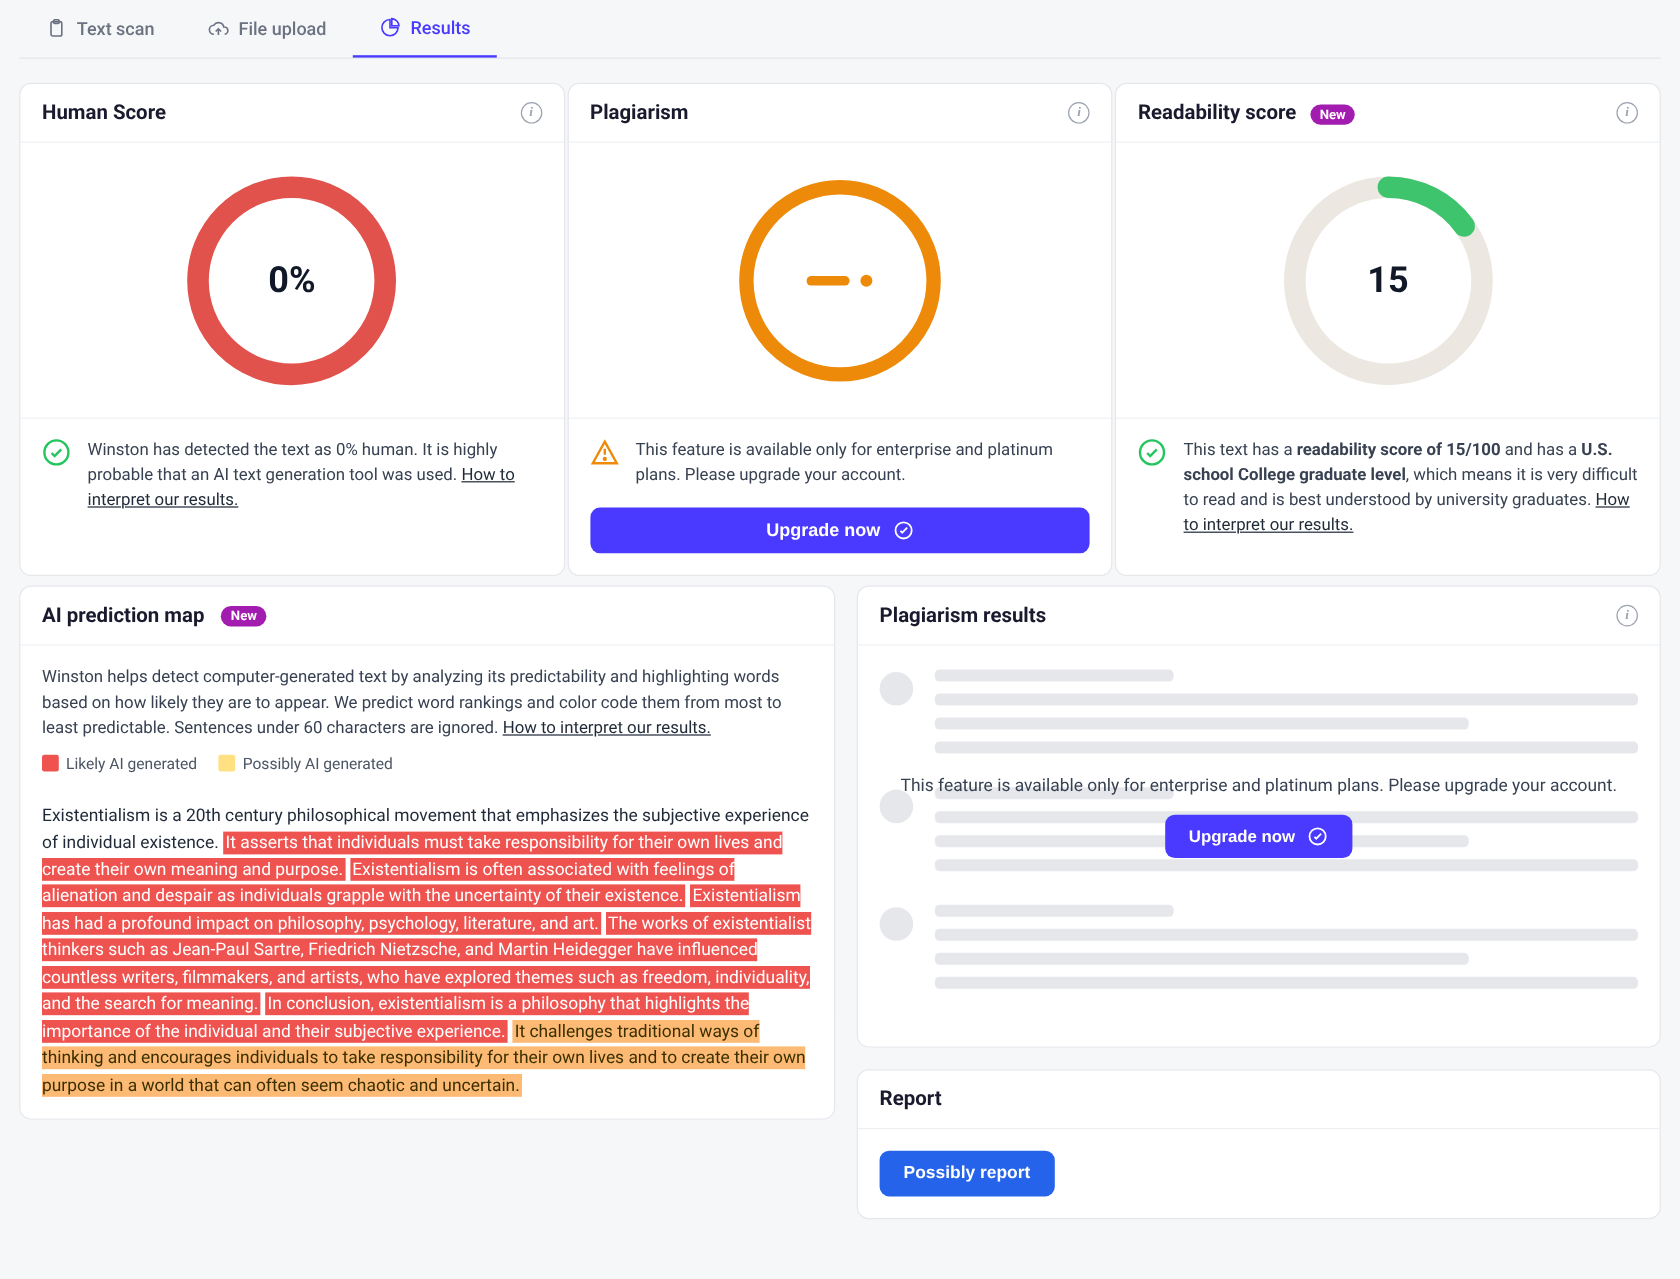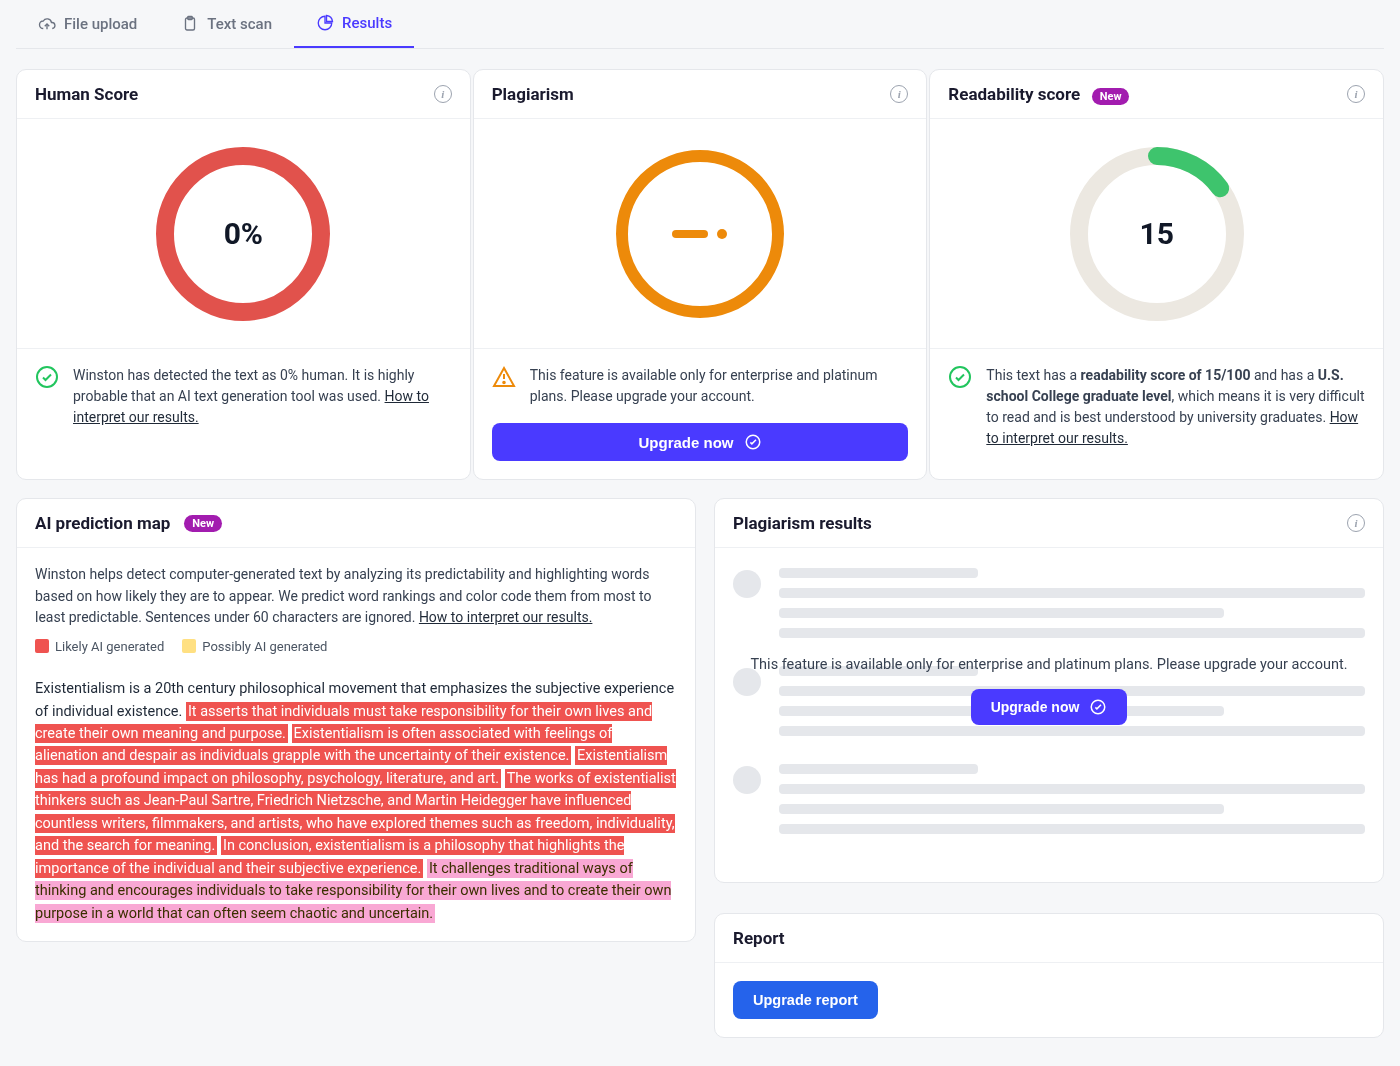--- a/index.html
+++ b/index.html
@@ -33,21 +33,21 @@
   color: #4a3aff;
   border-bottom: 2px solid #4a3aff;
 }
 .tab .icon { width: 18px; height: 18px; display: inline-flex; align-items: center; }
 
 
 .row-3 {
   display: grid;
   grid-template-columns: 1fr 1fr 1fr;
   gap: 2px;
-  margin-bottom: 18px;
+  margin-bottom: 8px;
 }
 .card {
   background: #fff;
   border: 1px solid #e5e7eb;
   border-radius: 10px;
   overflow: hidden;
 }
 .card-header {
   display: flex;
   justify-content: space-between;
@@ -143,21 +143,21 @@
 .subhead .card-title { font-size: 17px; }
 .card-body { padding: 16px 18px; }
 .ai-desc { color: #374151; line-height: 1.55; font-size: 14px; }
 .legend { display: flex; gap: 18px; margin-top: 10px; align-items: center; font-size: 13px; color: #4b5563; }
 .sw { width: 14px; height: 14px; display: inline-block; border-radius: 2px; margin-right: 6px; vertical-align: -2px; }
 .sw-red { background: #ef5350; }
 .sw-yellow { background: #ffe082; }
 
 .mapped-text { margin-top: 24px; line-height: 1.55; font-size: 14.5px; color: #1f2937; }
 .hl-red { background: #ef5350; color: #fff; padding: 1px 2px; }
-.hl-yellow { background: #f9a8d4; color: #3b2f00; padding: 1px 2px; }
+.hl-yellow { background: #fdba74; color: #3b2f00; padding: 1px 2px; }
 
 .plag-results-body { padding: 20px 18px; position: relative; }
 .skeleton-group { display: flex; gap: 18px; margin-bottom: 28px; }
 .skel-avatar { width: 28px; height: 28px; border-radius: 50%; background: #e5e7eb; flex: none; margin-top: 2px; }
 .skel-lines { flex: 1; display: flex; flex-direction: column; gap: 10px; }
 .skel-line { height: 10px; border-radius: 4px; background: #e5e7eb; }
 .skel-line.s1 { width: 34%; }
 .skel-line.s2 { width: 100%; }
 .skel-line.s3 { width: 76%; }
 .skel-line.s4 { width: 100%; }
@@ -170,46 +170,46 @@
 .overlay-text { font-size: 14.5px; color: #374151; text-align: center; }
 .btn-primary.sm { width: auto; padding: 9px 20px; font-size: 14px; }
 
 .report-body { padding: 18px; }
 .btn-generate {
   background: #2563eb;
   color: #fff; border: none; border-radius: 8px;
   font-size: 14.5px; font-weight: 600;
   padding: 11px 20px; cursor: pointer;
 }
-.right-col { display: flex; flex-direction: column; gap: 30px; }
+.right-col { display: flex; flex-direction: column; gap: 18px; }
 </style>
 </head>
 <body>
 
 <div class="container">
 
   <div class="tabs">
+    <div class="tab">
+      <span class="icon">
+        <svg width="18" height="18" viewBox="0 0 24 24" fill="none" stroke="currentColor" stroke-width="1.8">
+            <rect x="6" y="4" width="12" height="16" rx="2"></rect>
+            <rect x="9" y="2" width="6" height="4" rx="1"></rect>
+          </svg>
+      </span>
+      <span>Text scan</span>
+    </div>
     <div class="tab">
       <span class="icon">
         <svg width="18" height="18" viewBox="0 0 24 24" fill="none" stroke="currentColor" stroke-width="1.8">
             <path d="M7 18a5 5 0 0 1 0-10 6 6 0 0 1 11 2 4 4 0 0 1 1 8"></path>
             <path d="M12 12v7"></path>
             <path d="M9 15l3-3 3 3"></path>
           </svg>
       </span>
       <span>File upload</span>
-    </div>
-    <div class="tab">
-      <span class="icon">
-        <svg width="18" height="18" viewBox="0 0 24 24" fill="none" stroke="currentColor" stroke-width="1.8">
-            <rect x="6" y="4" width="12" height="16" rx="2"></rect>
-            <rect x="9" y="2" width="6" height="4" rx="1"></rect>
-          </svg>
-      </span>
-      <span>Text scan</span>
     </div>
     <div class="tab active">
       <span class="icon">
         <svg width="18" height="18" viewBox="0 0 24 24" fill="none" stroke="currentColor" stroke-width="1.8">
             <path d="M12 3a9 9 0 1 0 9 9h-9z"></path>
             <path d="M14 2a9 9 0 0 1 8 8h-8z"></path>
           </svg>
       </span>
       <span>Results</span>
     </div>
@@ -379,20 +379,20 @@
             </button>
           </div>
         </div>
       </div>
 
       <div class="card">
         <div class="card-header" style="border-bottom:1px solid #eef0f3;align-items:center;">
           <span class="card-title">Report</span>
         </div>
         <div class="report-body">
-          <button class="btn-generate">Upgrade report</button>
+          <button class="btn-generate">Possibly report</button>
         </div>
       </div>
 
     </div>
   </div>
 
 </div>
 
 </body></html>

